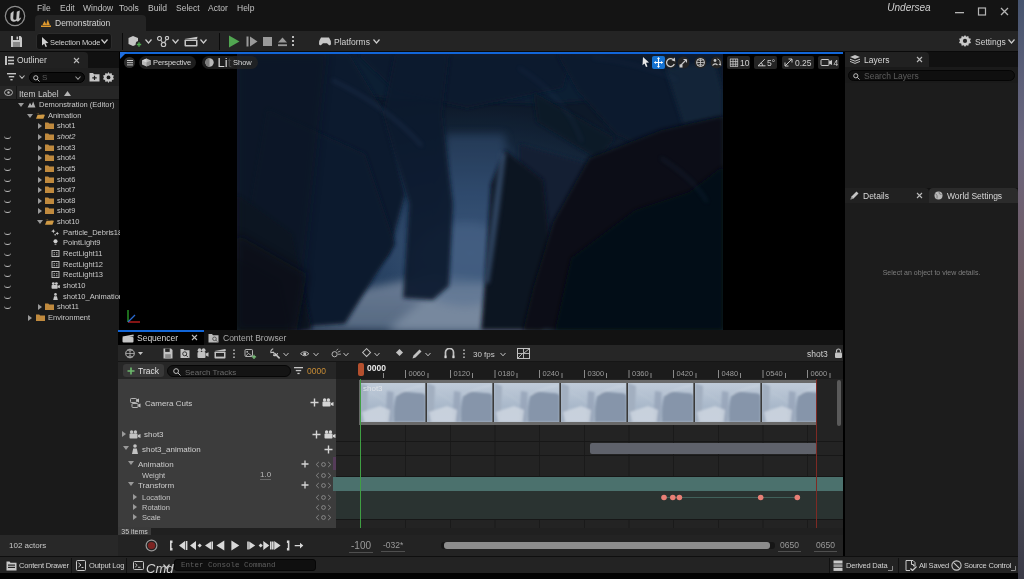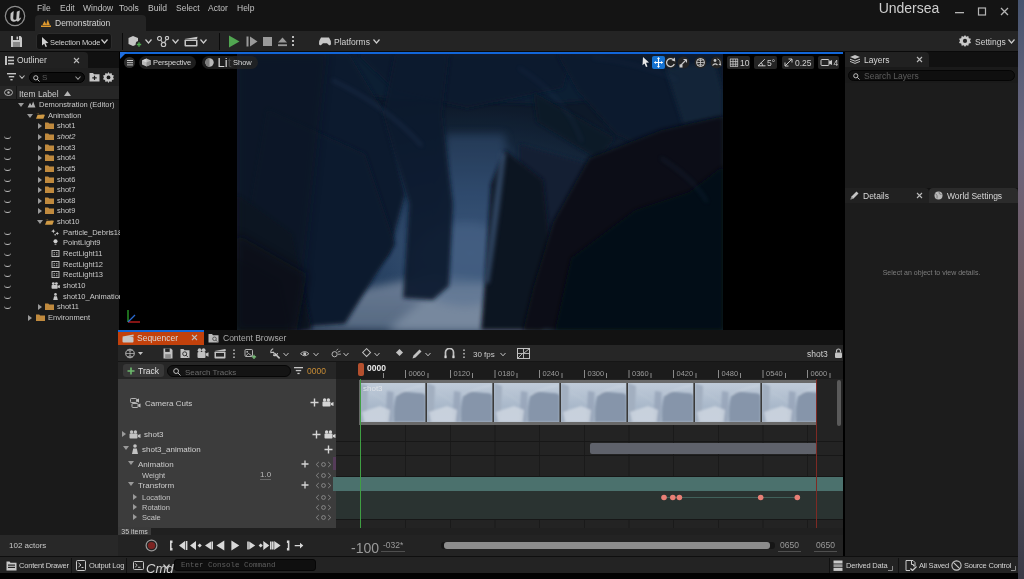--- a/index.html
+++ b/index.html
@@ -34,21 +34,21 @@
     <span class="a txt" style="left:37px;top:3px;">File</span>
     <span class="a txt" style="left:60px;top:3px;">Edit</span>
     <span class="a txt" style="left:83px;top:3px;">Window</span>
     <span class="a txt" style="left:119px;top:3px;">Tools</span>
     <span class="a txt" style="left:148px;top:3px;">Build</span>
     <span class="a txt" style="left:176px;top:3px;">Select</span>
     <span class="a txt" style="left:208px;top:3px;">Actor</span>
     <span class="a txt" style="left:237px;top:3px;">Help</span>
   </div>
 
-  <div class="a txt" style="left:869px;top:1px;width:80px;text-align:center;color:#cfcfcf;font-size:14px;line-height:14px;">Undersea</div>
+  <div class="a txt" style="left:869px;top:1px;width:80px;text-align:center;color:#cfcfcf;font-size:10px;line-height:14px;font-style:italic;">Undersea</div>
 
   <div class="a" style="left:952px;top:4px;width:60px;height:12px;color:#b5b5b5;">
     <svg width="60" height="12" viewBox="0 0 60 12">
       <rect x="3" y="6" width="9" height="1.3" fill="#b5b5b5"></rect>
       <rect x="26.5" y="2" width="7" height="7" fill="none" stroke="#b5b5b5" stroke-width="1.2"></rect>
       <path d="M49 2 L56 9 M56 2 L49 9" stroke="#b5b5b5" stroke-width="1.3"></path>
     </svg>
   </div>
 
   <div class="a" style="left:35px;top:15px;width:111px;height:16px;background:#242424;border-radius:4px 4px 0 0;">
@@ -564,21 +564,21 @@
   </div>
 
   <div class="a" style="left:0;top:151px;width:173px;height:353px;background:#1c1c1c;">
     <div class="a txt" style="left:0;top:66px;width:173px;text-align:center;color:#7e7e7e;font-size:7px;">Select an object to view details.</div>
   </div>
 </div>
 
 <div class="a" id="sequencer" style="left:118px;top:330px;width:725px;height:226px;background:#1b1b1b;overflow:hidden;">
 
   <div class="a" style="left:0;top:0;width:725px;height:15px;background:#121212;"></div>
-  <div class="a" style="left:0;top:0;width:86px;height:15px;background:#c2410c;">
+  <div class="a" style="left:0;top:0;width:86px;height:15px;background:#000000;">
     <div class="a" style="left:0;top:0;width:86px;height:1.5px;background:#1266d8;"></div>
     <svg class="a" style="left:4px;top:4px;" width="12" height="9" viewBox="0 0 12 9">
       <rect x="0.5" y="3" width="11" height="5.5" rx="1" fill="#c5c5c5"></rect>
       <path d="M0.5 2.5 L11.5 0.5 L11.8 2.2 L1 4 Z" fill="#c5c5c5"></path>
     </svg>
     <div class="a txt" style="left:19px;top:3px;color:#d8d8d8;font-size:8.5px;">Sequencer</div>
     <svg class="a" style="left:73px;top:4px;" width="7" height="7" viewBox="0 0 7 7">
           <path d="M1 1 L6 6 M6 1 L1 6" stroke="#bbbbbb" stroke-width="1.1"></path>
         </svg>
   </div>
@@ -908,21 +908,21 @@
         <path d="M45 1.5 L39 5.5 L45 9.5 Z M45.4 1.5 L47 1.5 L47 9.5 L45.4 9.5 Z"></path>
         <path d="M58.3 0.5 L50.4 5.5 L58.3 10.5 Z"></path>
         <path d="M65.4 0.5 L73.3 5.5 L65.4 10.5 Z"></path>
         <path d="M81.2 1.5 L82.8 1.5 L82.8 9.5 L81.2 9.5 Z M83.2 1.5 L89.2 5.5 L83.2 9.5 Z"></path>
         <path d="M94.7 3.4 L96.8 5.5 L94.7 7.6 L92.6 5.5 Z M97.3 1 L103.3 5.5 L97.3 10 Z"></path>
         <path d="M104 1.5 L105.6 1.5 L105.6 9.5 L104 9.5 Z M106 1.5 L107.6 1.5 L107.6 9.5 L106 9.5 Z M108.2 1 L114.6 5.5 L108.2 10 Z"></path>
         <path d="M123.4 0.5 L120.9 0.5 L120.9 3 L121.8 3 L121.8 8 L120.9 8 L120.9 10.5 L123.4 10.5 Z"></path>
         <path d="M128.7 5 L135 5 L135 6.2 L128.7 6.2 Z M134 2.8 L137.3 5.6 L134 8.4 L134 2.8 Z"></path>
       </g>
     </svg>
-    <div class="a txt" style="left:231px;top:5px;color:#9a9a9a;font-size:14px;border-bottom:1px solid #4f4f4f;padding:0 2px 1px 2px;">-100</div>
+    <div class="a txt" style="left:231px;top:5px;color:#9a9a9a;font-size:10px;border-bottom:1px solid #4f4f4f;padding:0 2px 1px 2px;">-100</div>
     <div class="a txt" style="left:263px;top:5px;color:#9a9a9a;font-size:8.5px;border-bottom:1px solid #4f4f4f;padding:0 2px 1px 2px;">-032*</div>
     <div class="a" style="left:323px;top:7px;width:334px;height:7px;background:#161616;border-radius:3px;">
       <div class="a" style="left:3px;top:0;width:326px;height:7px;background:#8d8d8d;border-radius:3px;"></div>
     </div>
     <div class="a txt" style="left:660px;top:5px;color:#9a9a9a;font-size:8.5px;border-bottom:1px solid #4f4f4f;padding:0 2px 1px 2px;">0650</div>
     <div class="a txt" style="left:696px;top:5px;color:#9a9a9a;font-size:8.5px;border-bottom:1px solid #4f4f4f;padding:0 2px 1px 2px;">0650</div>
   </div>
 </div>
 
 <div class="a" id="actorsbar" style="left:0;top:535px;width:118px;height:21px;background:#282828;color:#c8c8c8;font-size:8px;line-height:21px;padding-left:9px;">102 actors</div>

